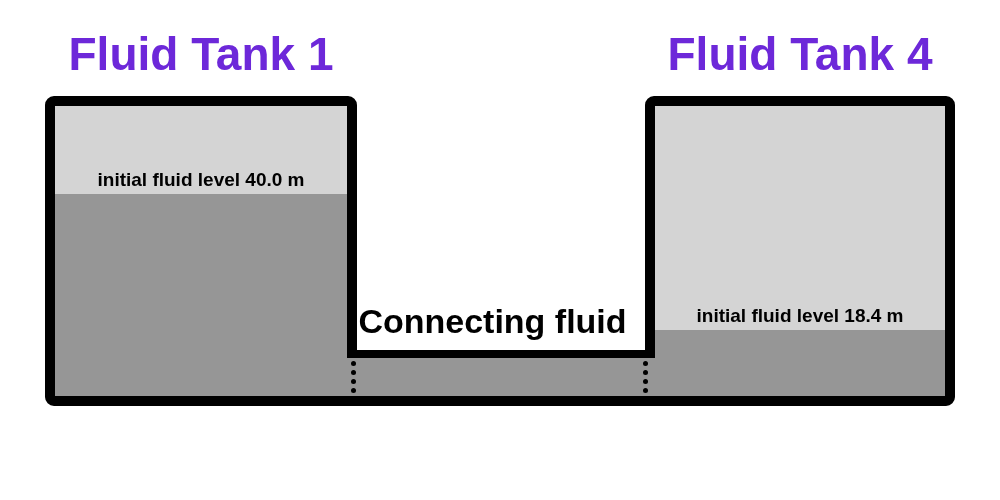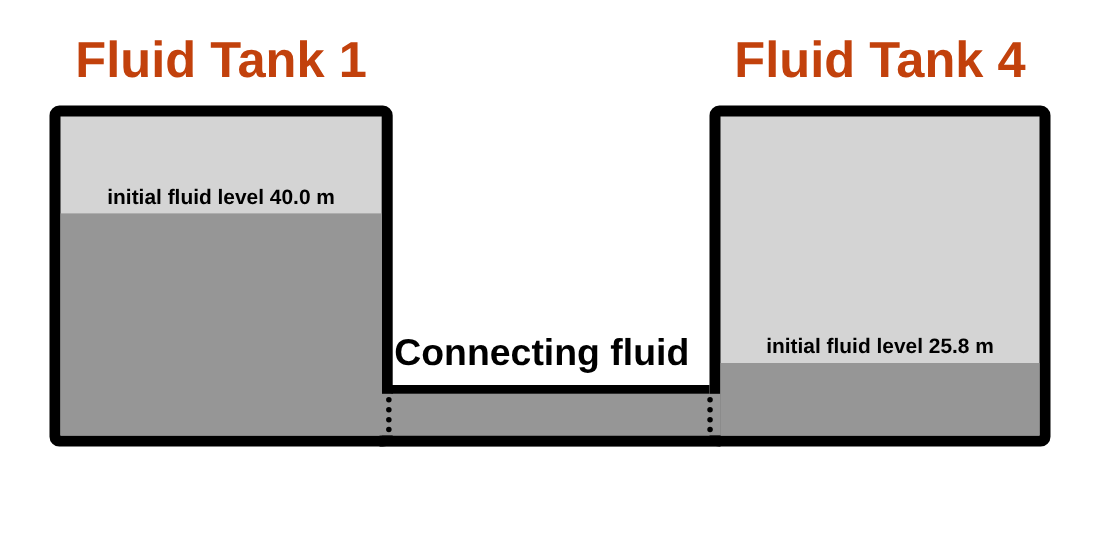--- a/index.html
+++ b/index.html
@@ -14,21 +14,21 @@
     background: var(--background, #ffffff);
     font-family: "Liberation Sans", sans-serif;
     overflow: hidden;
   }
   .tank-title {
     position: absolute;
     top: 31px;
     font-size: 46px;
     font-weight: bold;
     line-height: 1;
-    color: #c2410c;
+    color: #6d28d9;
     text-align: center;
     white-space: nowrap;
   }
   .title-1 { left: 45px;  width: 312px; }
   .title-2 { left: 645px; width: 310px; }
 
   .tank {
     position: absolute;
     top: 96px;
     height: 310px;
@@ -132,21 +132,21 @@
 
   <div class="tank-title title-2">Fluid Tank 4</div>
 
   <div class="tank tank-1">
     <div class="fluid"></div>
     <div class="level-label">initial fluid level 40.0 m</div>
   </div>
 
   <div class="tank tank-2">
     <div class="fluid"></div>
-    <div class="level-label">initial fluid level 25.8 m</div>
+    <div class="level-label">initial fluid level 18.4 m</div>
   </div>
 
   <div class="pipe-fill"></div>
   <div class="pipe-top-wall"></div>
   <div class="pipe-bottom-wall"></div>
 
   <div class="pipe-label">Connecting fluid</div>
 
   <div class="junction-dots dots-left">
     <span class="dot"></span>

